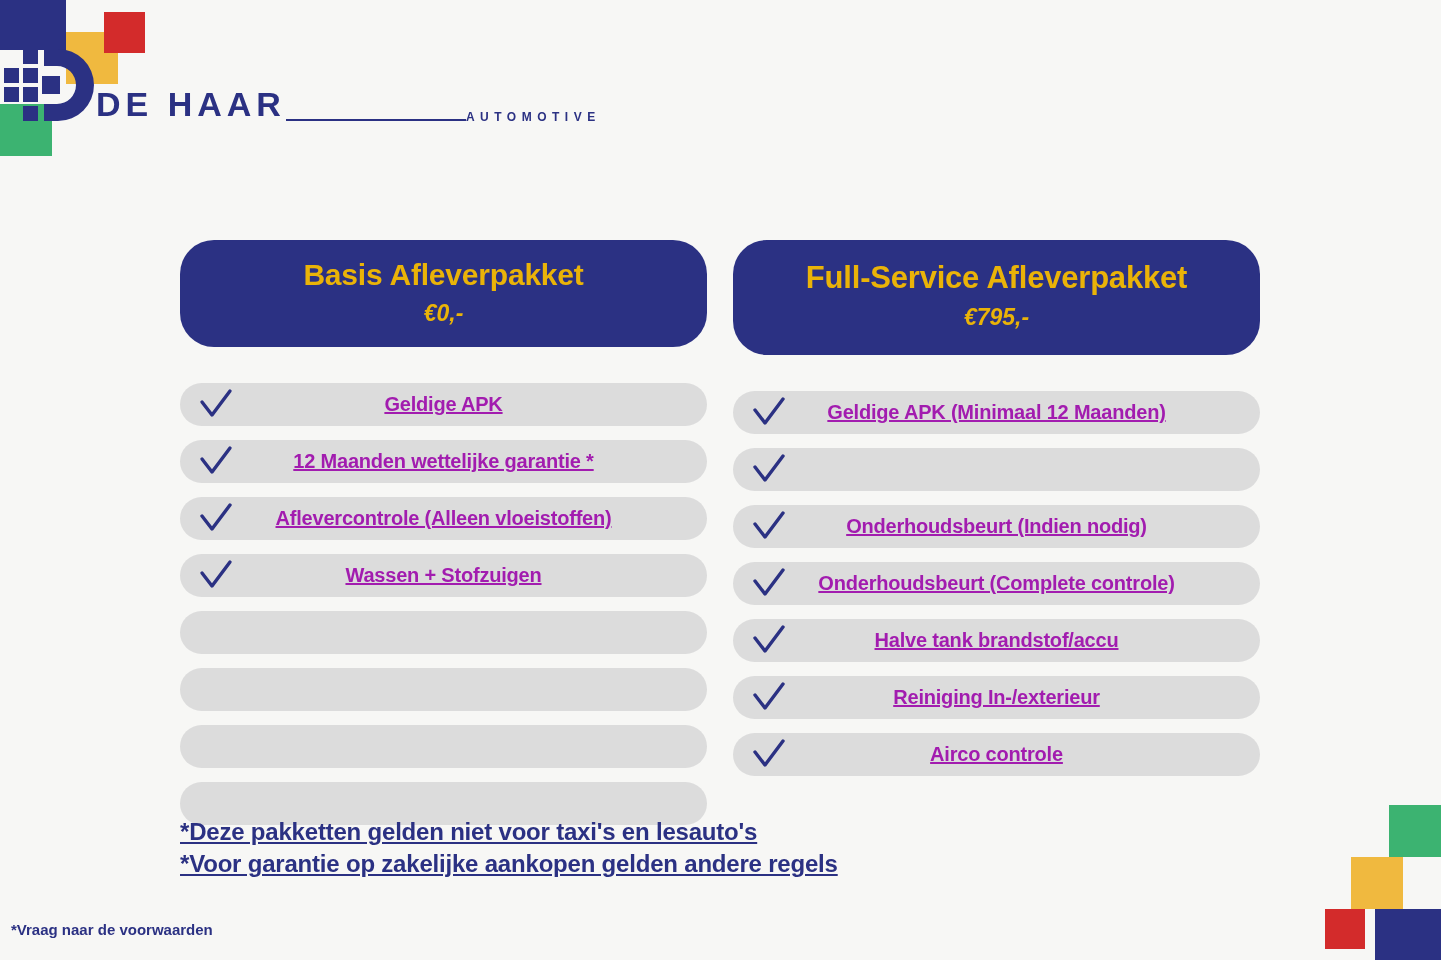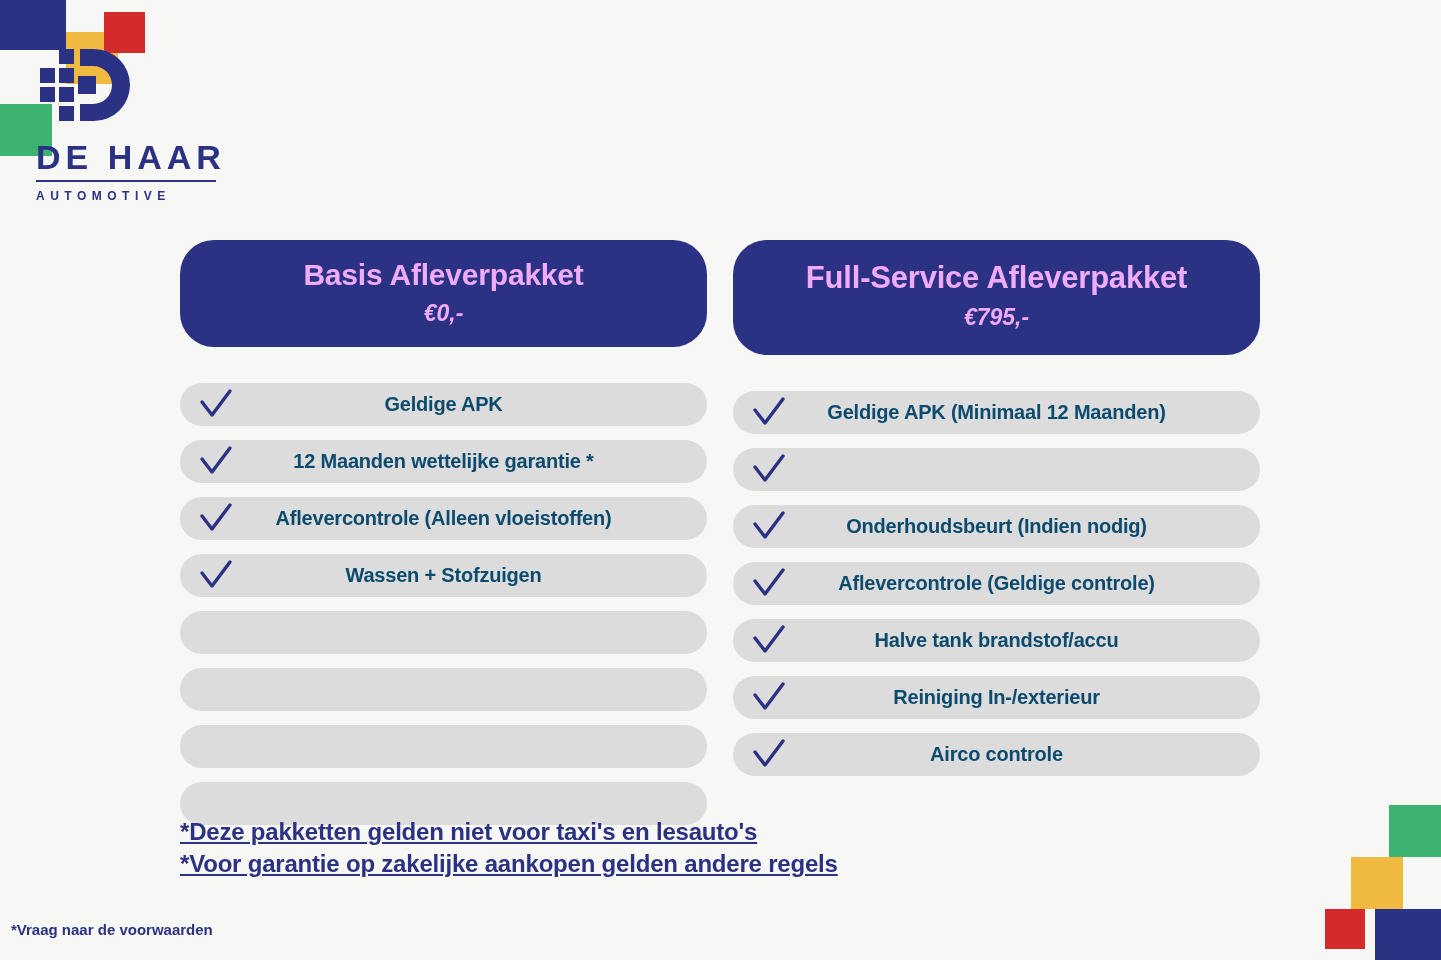--- a/index.html
+++ b/index.html
@@ -23,23 +23,21 @@
 
   .deco-tl { left: 0; top: 0; width: 145px; height: 155px; }
   .deco-br { right: 0; bottom: 0; width: 145px; height: 155px; }
 
   
   .logo-wrap {
     position: absolute;
     left: 0; right: 0;
     top: 46px;
     display: flex;
-    flex-direction: column;
-    align-items: flex-start;
-    padding-left: 36px;
+    align-items: flex-end;
   }
   .logo-mark { width: 96px; height: 78px; }
   .logo-name {
     margin-top: 14px;
     font-size: 34px;
     font-weight: bold;
     letter-spacing: 5px;
     color: #2b3183;
     font-family: "Liberation Sans", sans-serif;
   }
@@ -65,21 +63,21 @@
     left: 180px;
     width: 1081px;
     display: flex;
     gap: 26px;
   }
   .col { width: 527px; }
   .col-wide { width: 527px; }
 
   .pkg-header {
     background: #2b3183;
-    color: #f0abfc;
+    color: #eab308;
     border-radius: 34px;
     padding: 18px 10px 20px 10px;
     text-align: center;
   }
   .pkg-header.tall { padding: 20px 10px 24px 10px; }
   .pkg-title {
     font-size: 30px;
     font-weight: bold;
     letter-spacing: -0.2px;
   }
@@ -97,26 +95,27 @@
     height: 43px;
     background: #dcdcdc;
     border-radius: 22px;
     display: flex;
     align-items: center;
     justify-content: center;
     padding: 0 54px;
   }
   .row.empty { background: #dcdcdc; }
   .row-label {
-    color: #0c4a6e;
+    color: #a21caf;
     font-size: 20px;
     font-weight: bold;
     text-align: left;
     line-height: 1.05;
     letter-spacing: -0.2px;
+    text-decoration: underline;
   }
   .row-label.small {
     font-size: 14px;
     line-height: 1.25;
   }
   .check {
     position: absolute;
     left: 16px;
     top: 50%;
     transform: translateY(-50%);
@@ -239,21 +238,21 @@
         <div class="row">
           <svg class="check" viewBox="0 0 40 40">
               <path d="M6 17 L16 30 L34 6" fill="none" stroke="#2b3183" stroke-width="3.4" stroke-linecap="round" stroke-linejoin="round"></path>
             </svg>
           <div class="row-label">Onderhoudsbeurt (Indien nodig)</div>
         </div>
         <div class="row">
           <svg class="check" viewBox="0 0 40 40">
               <path d="M6 17 L16 30 L34 6" fill="none" stroke="#2b3183" stroke-width="3.4" stroke-linecap="round" stroke-linejoin="round"></path>
             </svg>
-          <div class="row-label">Aflevercontrole (Geldige controle)</div>
+          <div class="row-label">Onderhoudsbeurt (Complete controle)</div>
         </div>
         <div class="row">
           <svg class="check" viewBox="0 0 40 40">
               <path d="M6 17 L16 30 L34 6" fill="none" stroke="#2b3183" stroke-width="3.4" stroke-linecap="round" stroke-linejoin="round"></path>
             </svg>
           <div class="row-label">Halve tank brandstof/accu</div>
         </div>
         <div class="row">
           <svg class="check" viewBox="0 0 40 40">
               <path d="M6 17 L16 30 L34 6" fill="none" stroke="#2b3183" stroke-width="3.4" stroke-linecap="round" stroke-linejoin="round"></path>

